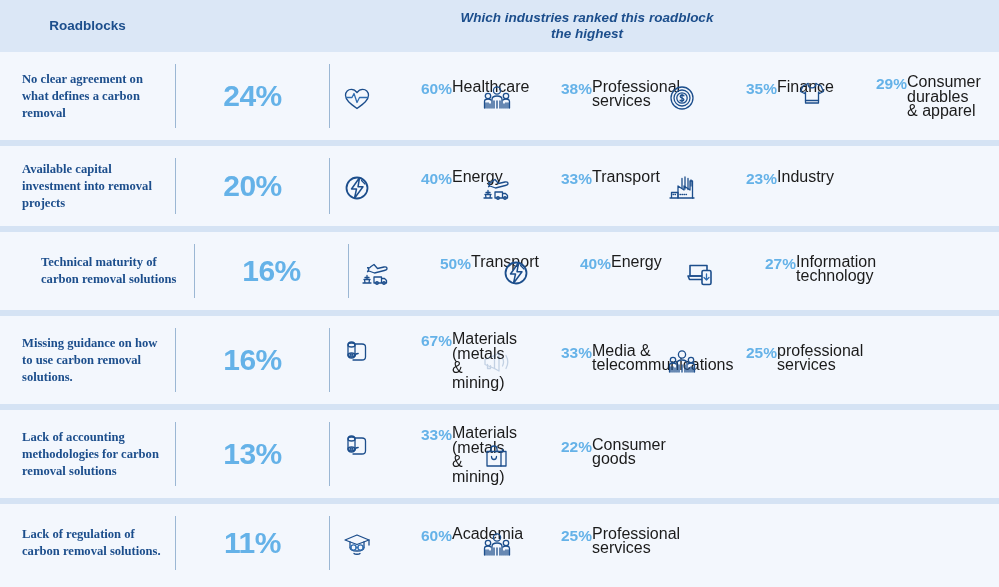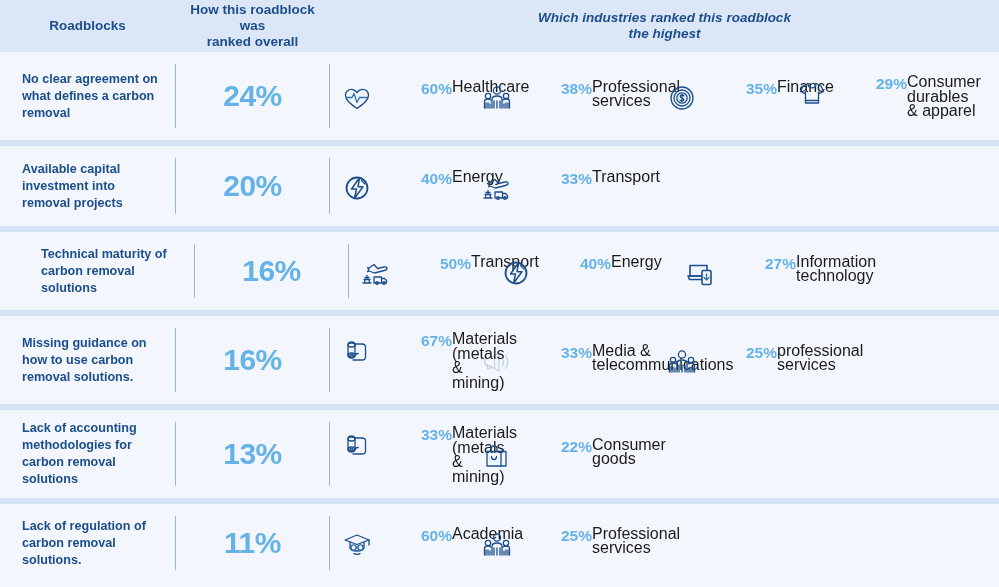--- a/index.html
+++ b/index.html
@@ -59,20 +59,21 @@
     width:175px;flex:0 0 175px;
     display:flex;align-items:center;
     box-sizing:border-box;
     padding:0 14px 0 22px;
   }
   .c-roadblock span{
     color:#1c4e8c;
     font-weight:bold;
     font-size:12.6px;
     line-height:17px;
+    font-family:Liberation Serif, serif;
   }
 
   .c-rank{
     width:155px;flex:0 0 155px;
     display:flex;align-items:center;justify-content:center;
     box-sizing:border-box;
     position:relative;
   }
   .c-rank::before,
   .c-rank::after{
@@ -127,22 +128,20 @@
     white-space:pre-line;
   }
 </style>
 </head>
 <body>
 
 <div class="sheet">
 
   <div class="header">
     <div class="h-cell h-roadblocks" style="white-space:pre-line">Roadblocks</div>
-    <div class="h-cell h-rank" style="white-space:pre-line">How this roadblock was
-ranked overall</div>
     <div class="h-cell h-industries" style="white-space:pre-line">Which industries ranked this roadblock
 the highest</div>
   </div>
 
   <div class="rows" id="rows-host">
       <div class="row row-1">
         <div class="c-roadblock">
           <span>No clear agreement on what defines a carbon removal</span>
         </div>
         <div class="c-rank">
@@ -241,20 +240,34 @@
                 <path d="M14 26 H25 M14 20 H21.5 V26 H14 Z M21.5 21.5 H24.5 L26.5 23.5 V26 H21.5 Z"></path>
                 <circle cx="17" cy="26" r="1.3"></circle>
                 <circle cx="24" cy="26" r="1.3"></circle>
               </svg>
             </div>
             <div class="ind-text">
               <div class="ind-pct">33%</div>
               <div class="ind-name">Transport</div>
             </div>
           </div>
+          <div class="ind ind-pos-2">
+            <div class="ind-icon">
+              <svg width="32" height="32" viewBox="0 0 32 32" fill="none" stroke="#1c4e8c" stroke-width="1.3" stroke-linecap="round" stroke-linejoin="round">
+                <path d="M4 26 H28 M5.5 26 V20.5 H12 V26"></path>
+                <path d="M12 26 V14 L18 18 V14 L24 18 V9 H26.5 V26"></path>
+                <path d="M16 6.5 V16 M19 5 V17 M22 6.5 V17.5 M25 8 V14"></path>
+                <path d="M7 22.5 H7.5 M9 22.5 H9.5 M14 22.5 H14.5 M16 22.5 H16.5 M18 22.5 H18.5 M20 22.5 H20.5"></path>
+              </svg>
+            </div>
+            <div class="ind-text">
+              <div class="ind-pct">23%</div>
+              <div class="ind-name">Industry</div>
+            </div>
+          </div>
         </div>
       </div>
       <div class="sep"></div>
       <div class="row row-3">
         <div class="c-roadblock">
           <span>Technical maturity of carbon removal solutions</span>
         </div>
         <div class="c-rank">
           <span>16%</span>
         </div>

